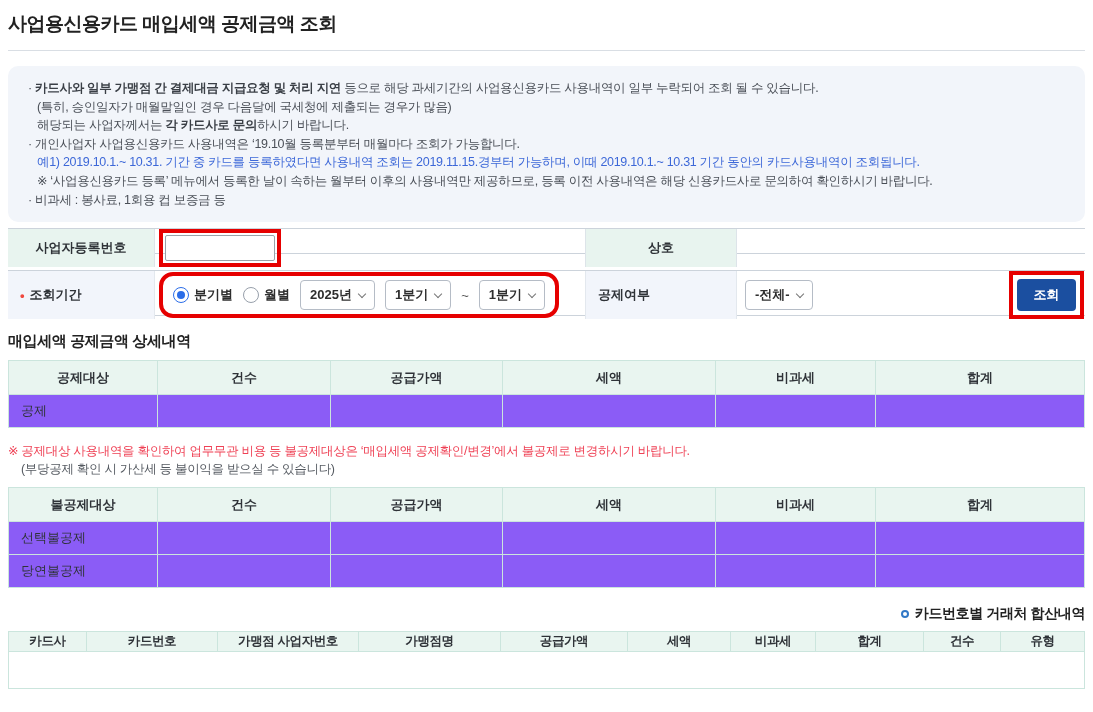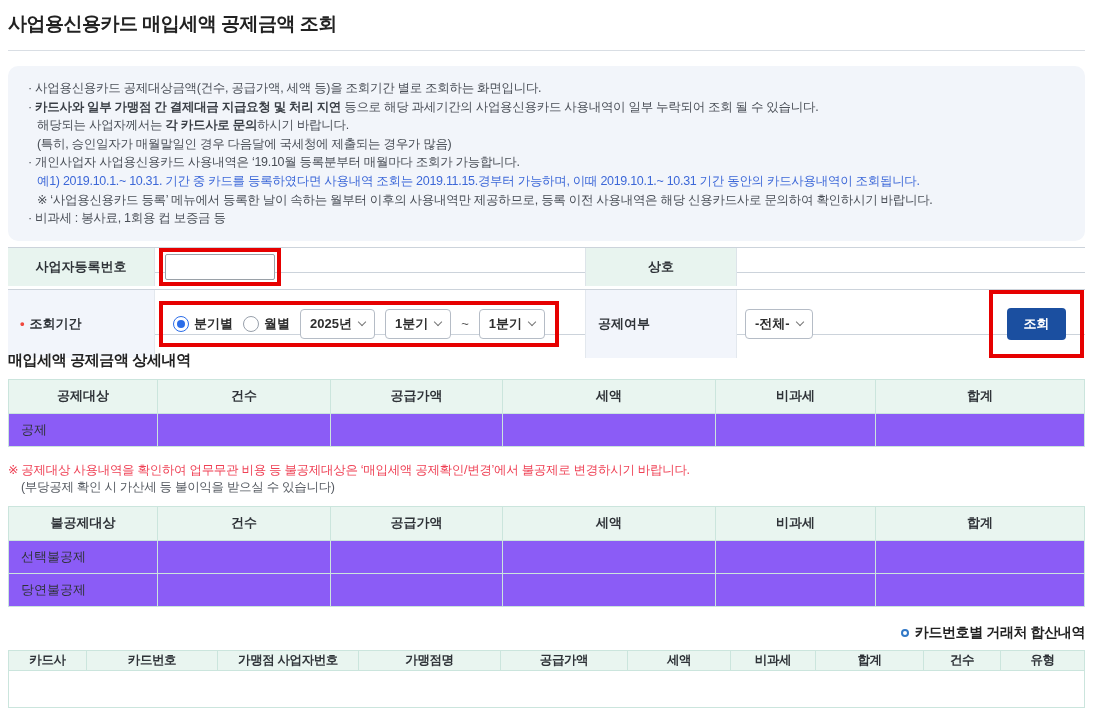--- a/index.html
+++ b/index.html
@@ -29,35 +29,35 @@
   .lbl-mint.mid { border-left:1px solid #dde4e9; }
   .lbl-blue { background:#f2f5fb; font-size:13px; font-weight:700; color:#2f3338; padding-left:12px; border-right:1px solid #e3e8ee; }
   .lbl-blue.mid { border-left:1px solid #e3e8ee; }
   .req-dot { color:#f0483e; margin-right:5px; font-size:13px; }
   .cell-pad { padding-left:4px; }
 
   .red-box { border:4px solid #e60000; }
   .input-annot { display:inline-block; padding:2px; line-height:0; }
   .text-input { width:110px; height:26px; border:1px solid #9aa1a8; border-radius:2px; padding:0 6px; font-size:13px; }
 
-  .period-annot { display:inline-flex; align-items:center; gap:10px; padding:4px 10px; }
+  .period-annot { display:inline-flex; align-items:center; gap:10px; padding:4px 10px;border-radius:14px; }
   .radio { display:inline-flex; align-items:center; gap:5px; cursor:pointer; }
   .radio .circ { width:16px; height:16px; border-radius:50%; border:1px solid #98a0ab; background:#fff; display:inline-flex; align-items:center; justify-content:center; }
   .radio.on .circ { border:1px solid #2b6de8; }
   .radio.on .dot { width:8px; height:8px; border-radius:50%; background:#2b6de8; }
   .radio .txt { font-size:13px; font-weight:700; color:#2e2e2e; }
 
   .chip { display:inline-flex; align-items:center; gap:7px; background:#fff; border:1px solid #b5bcc6;
           border-radius:4px; padding:5px 9px; font-size:13px; font-weight:700; color:#2e2e2e; cursor:pointer; }
   .chev { width:6px; height:6px; border-right:1.6px solid #777; border-bottom:1.6px solid #777;
           transform:rotate(45deg); margin-top:-3px; }
   .tilde { font-size:13px; color:#555; }
 
   .deduct-cell { justify-content:space-between; padding-left:8px; }
-  .btn-annot { display:inline-block; padding:14px; line-height:0; margin-right:1px; }
+  .btn-annot { display:inline-block; padding:4px; line-height:0; margin-right:1px; }
   .btn-primary { background:#1b4fa0; color:#fff; border:none; border-radius:4px; padding:7px 17px;
                  font-size:13px; font-weight:700; cursor:pointer; letter-spacing:-0.3px; }
 
   
   .sec-title { margin-top:16px; font-size:15px; font-weight:700; color:#222; letter-spacing:-0.4px; }
 
   
   table.grid { width:100%; border-collapse:collapse; table-layout:fixed; margin-top:9px; }
   table.grid th { background:#e9f5f0; border:1px solid #cbe5dd; height:34px; font-size:13px; font-weight:700; color:#2f3338; }
   table.grid td { border:1px solid #cbe5dd; height:33px; font-size:13px; color:#2f3338; padding-left:12px; background:#8b5cf6; }
@@ -84,24 +84,23 @@
 </head>
 <body>
 
 <div class="page">
 
   <div class="title-wrap">
     <h1 class="page-title">사업용신용카드 매입세액 공제금액 조회</h1>
   </div>
 
   <div class="notice">
-    <div class="ln">· 사업용신용카드 공제대상금액(건수, 공급가액, 세액 등)을 조회기간 별로 조회하는 화면입니다.</div>
     <div class="ln"><span>· </span><b>카드사와 일부 가맹점 간 결제대금 지급요청 및 처리 지연</b><span> 등으로 해당 과세기간의 사업용신용카드 사용내역이 일부 누락되어 조회 될 수 있습니다.</span></div>
+    <div class="ln indent">(특히, 승인일자가 매월말일인 경우 다음달에 국세청에 제출되는 경우가 많음)</div>
     <div class="ln indent"><span>해당되는 사업자께서는 </span><b>각 카드사로 문의</b><span>하시기 바랍니다.</span></div>
-    <div class="ln indent">(특히, 승인일자가 매월말일인 경우 다음달에 국세청에 제출되는 경우가 많음)</div>
     <div class="ln">· 개인사업자 사업용신용카드 사용내역은 ‘19.10월 등록분부터 매월마다 조회가 가능합니다.</div>
     <div class="ln indent blue">예1) 2019.10.1.~ 10.31. 기간 중 카드를 등록하였다면 사용내역 조회는 2019.11.15.경부터 가능하며, 이때 2019.10.1.~ 10.31 기간 동안의 카드사용내역이 조회됩니다.</div>
     <div class="ln indent">※ ‘사업용신용카드 등록’ 메뉴에서 등록한 날이 속하는 월부터 이후의 사용내역만 제공하므로, 등록 이전 사용내역은 해당 신용카드사로 문의하여 확인하시기 바랍니다.</div>
     <div class="ln">· 비과세 : 봉사료, 1회용 컵 보증금 등</div>
   </div>
 
   <div class="form-row row1">
     <div class="lbl-mint">사업자등록번호</div>
     <div class="cell-pad">
       <span class="red-box input-annot">

